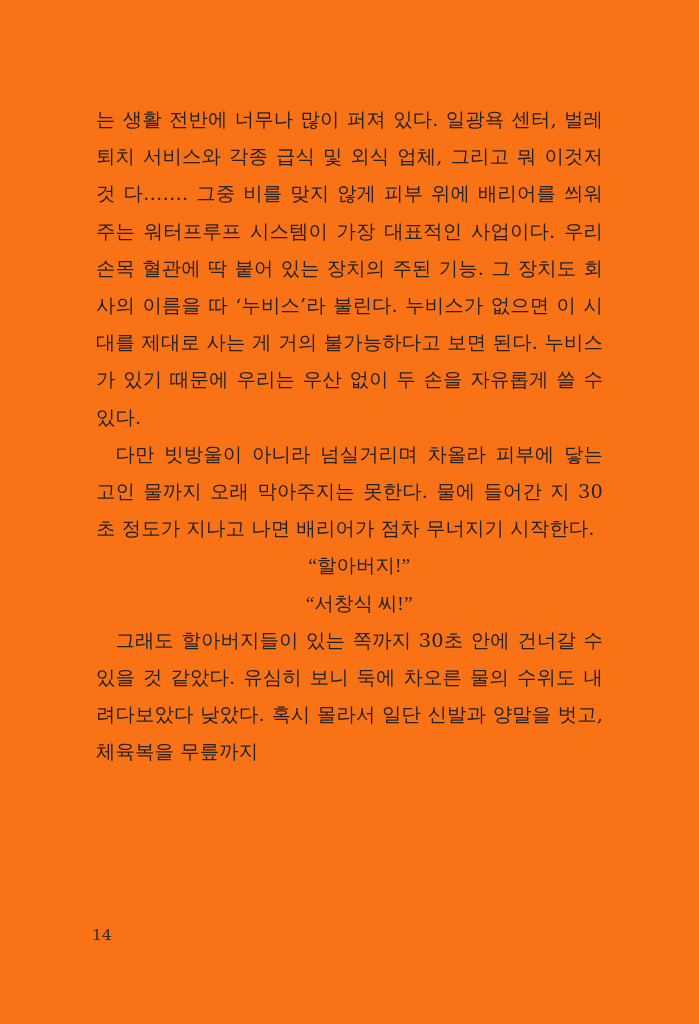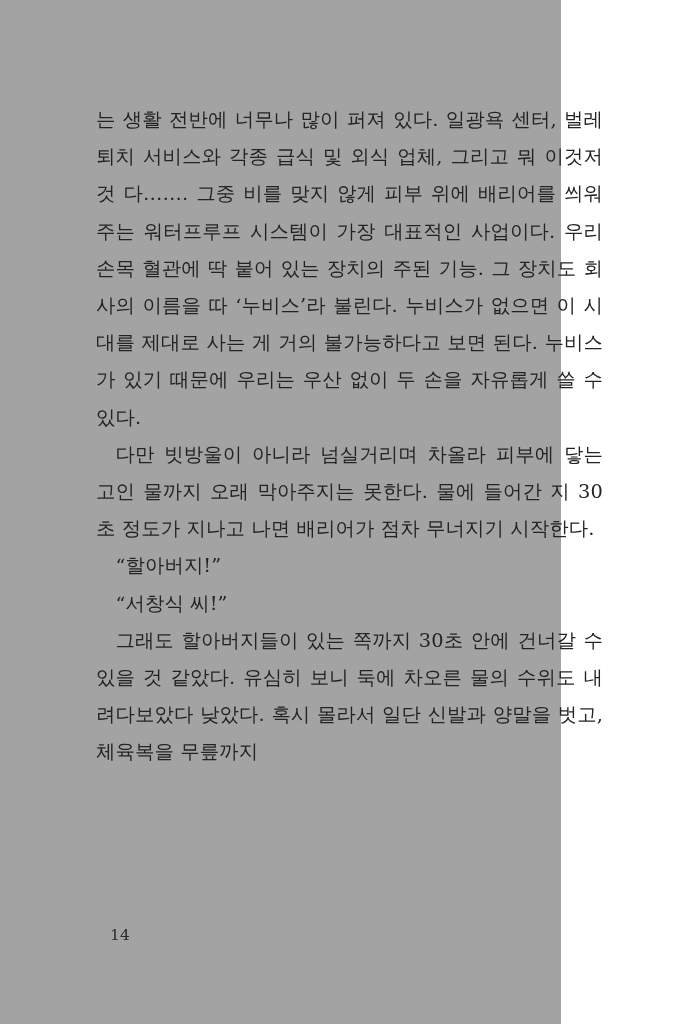--- a/index.html
+++ b/index.html
@@ -11,23 +11,23 @@
   body {
     width: 699px;
     height: 1024px;
     overflow: hidden;
     font-family: "DejaVu Serif", "Liberation Serif", serif;
     -webkit-font-smoothing: antialiased;
   }
 
   .page {
     position: relative;
-    width: 561px;
+    width: 699px;
     height: 1024px;
-    background: #a3a3a3;
+    background: #f97316;
     box-sizing: border-box;
   }
 
   .text-block {
     position: absolute;
     left: 96px;
     top: 101px;
     width: 507px;
   }
 
@@ -46,26 +46,27 @@
   
   .para.cont {
     text-indent: 0;
   }
   
   .para.indent {
     text-indent: 19.4px;
   }
   
   .para.noj {
-    text-align: left;
+    text-align: center;
+    font-family: Liberation Serif, serif;
   }
 
   .page-number {
     position: absolute;
-    left: 110px;
+    left: 92px;
     top: 925px;
     font-size: 15.5px;
     line-height: 20px;
     color: #2b2b2b;
     font-family: "DejaVu Serif", "Liberation Serif", serif;
     letter-spacing: 0.2px;
   }
 </style>
 </head>
 <body>

